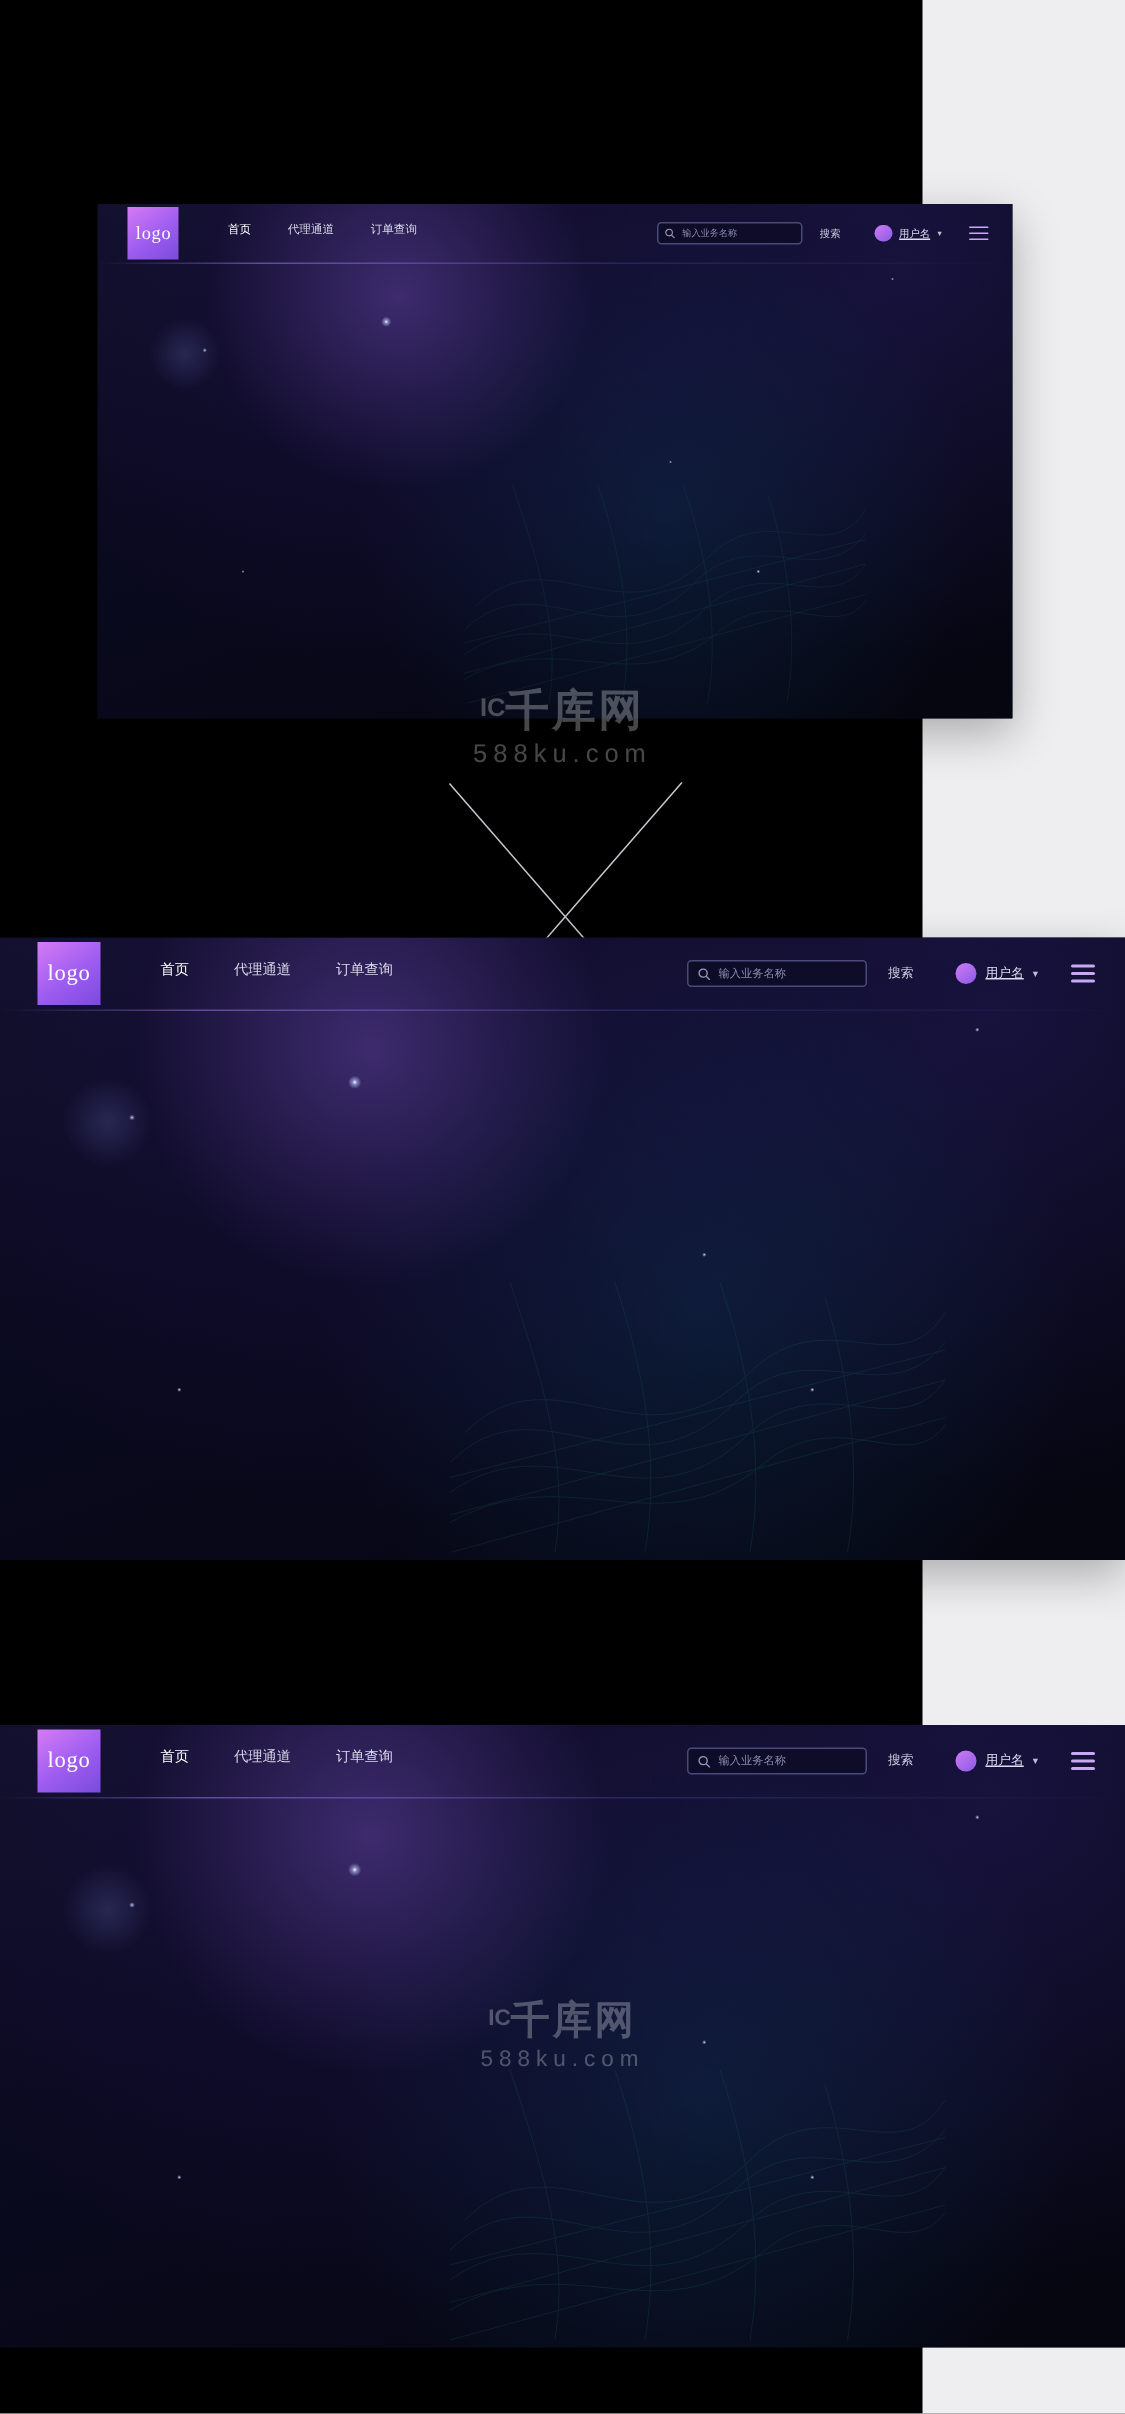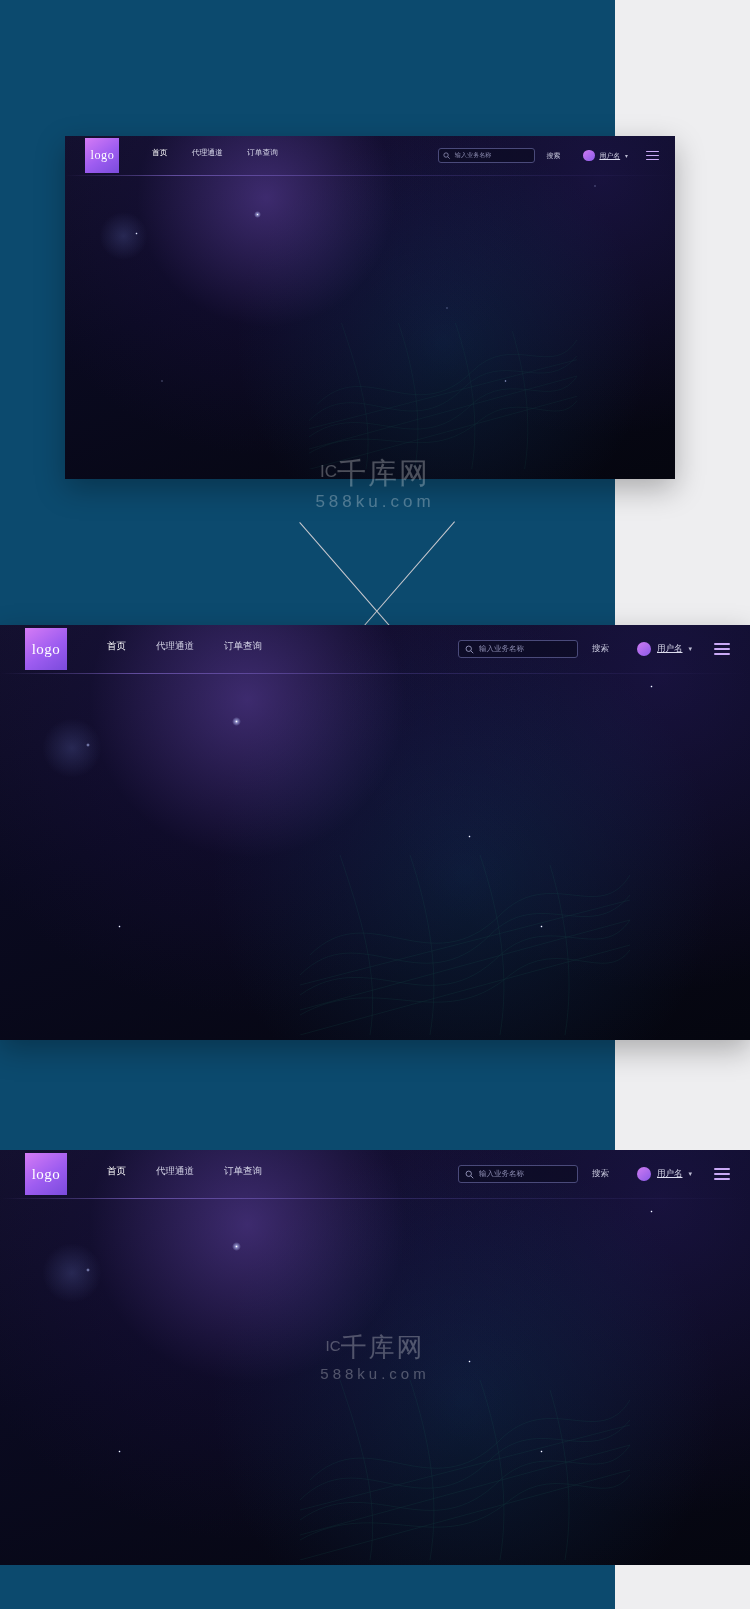--- a/index.html
+++ b/index.html
@@ -3,21 +3,21 @@
 <meta charset="utf-8">
 <style>
   * { box-sizing: border-box; margin: 0; padding: 0; }
   html, body {
     width: 750px;
     height: 1609px;
     background: #eeeef0;
     font-family: "Liberation Sans", "DejaVu Sans", sans-serif;
     overflow: hidden;
   }
-  #page { position: relative; width: 615px; height: 1609px; background: #0c4a6e; }
+  #page { position: relative; width: 615px; height: 1609px; background: #000000; }
 
   
   .dash {
     position: relative;
     background: #070818;
     overflow: hidden;
   }
   .dash .bgglow {
     position: absolute; inset: 0;
     background:
@@ -51,21 +51,21 @@
   }
   .searchbox .si { display:inline-block; }
   .searchbtn { color:#c9c9de; white-space:nowrap; }
   .avatar { border-radius:50%; background: linear-gradient(140deg,#cf7bf2,#8a5ae8); }
   .uname { color:#ddddee; white-space:nowrap;text-decoration:underline; }
   .caret { color:#bdbdd4; }
   .burger { display:flex; flex-direction:column; justify-content:space-between; }
   .burger i { display:block; background:#c9a9f5; border-radius:1px; }
 
   .wm { position:absolute; text-align:center; color:rgba(255,255,255,.28); pointer-events:none; }
-  .wm .wm1 { font-weight:normal; letter-spacing:2px; }
+  .wm .wm1 { font-weight:bold; letter-spacing:2px; }
   .wm .wm2 { letter-spacing:4px; }
   .connector { position:absolute; background:#c9c9cf; transform-origin:0 0; }
   .shadowbox { position:absolute; box-shadow: 0 10px 28px rgba(0,0,0,.28); }
 </style>
 </head>
 <body>
 
 <div id="page">
 
   <div class="dash shadowbox" id="dashTop" style="left:65px; top:136px; width:610px; height:343px;">

